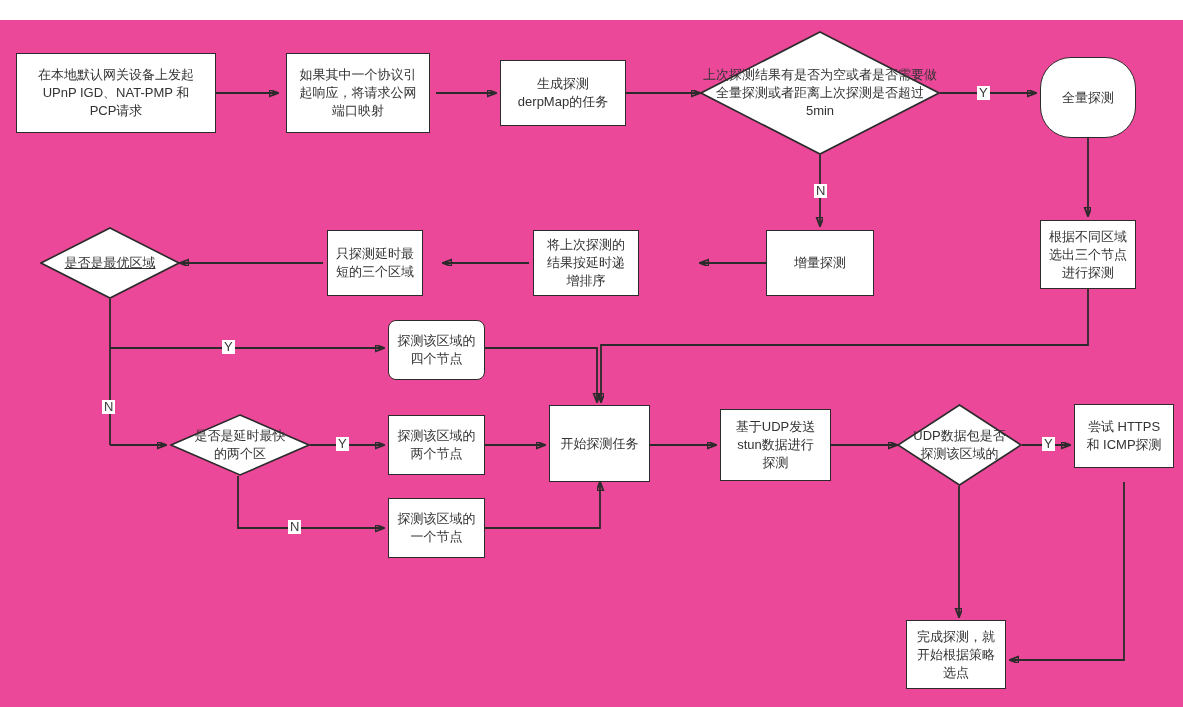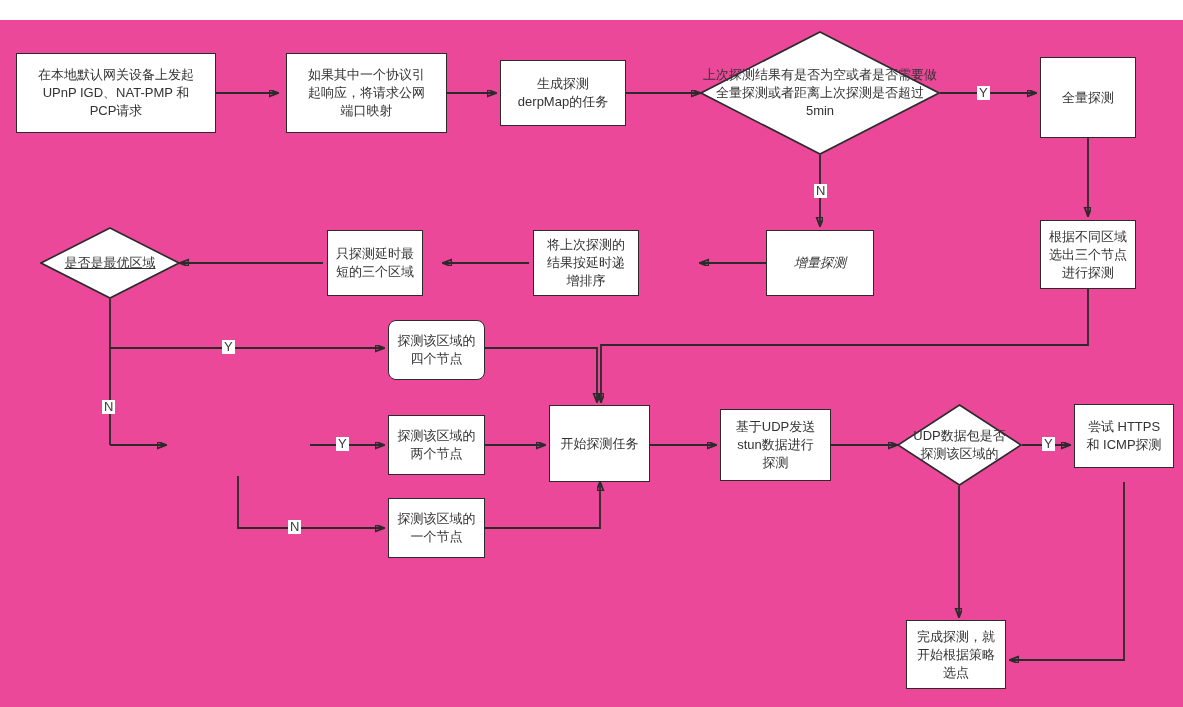--- a/index.html
+++ b/index.html
@@ -134,51 +134,51 @@
 
     <polyline points="1124,462 1124,640 1010,640" marker-end="url(#ah)"></polyline>
   </svg>
 
   <div class="node process" style="left:16px; top:33px; width:200px; height:80px;">
     <span>在本地默认网关设备上发起
 UPnP IGD、NAT-PMP 和
 PCP请求</span>
   </div>
 
-  <div class="node process" style="left:286px; top:33px; width:161px; height:80px;">
+  <div class="node process" style="left:286px; top:33px; width:144px; height:80px;">
     <span>如果其中一个协议引
 起响应，将请求公网
 端口映射</span>
   </div>
 
   <div class="node process" style="left:500px; top:40px; width:126px; height:66px;">
     <span>生成探测
 derpMap的任务</span>
   </div>
 
   <div class="node decision" style="left:700px; top:11px; width:240px; height:124px;">
     <svg class="dshape" viewBox="0 0 240 124" preserveAspectRatio="none">
       <polygon points="120,1 239,62 120,123 1,62" fill="#ffffff" stroke="#2b2b2b" stroke-width="1.6"></polygon>
     </svg>
     <span class="dlabel">上次探测结果有是否为空或者是否需要做
 全量探测或者距离上次探测是否超过
 5min</span>
   </div>
 
-  <div class="node process" style="left:1040px; top:37px; width:96px; height:81px;">
+  <div class="node process" style="left:1040px; top:37px; width:96px; height:81px;border-radius:31px;">
     <span>全量探测</span>
   </div>
 
   <div class="node process" style="left:1040px; top:200px; width:96px; height:69px;">
     <span>根据不同区域
 选出三个节点
 进行探测</span>
   </div>
 
-  <div class="node process" style="left:766px; top:210px; width:108px; height:66px;font-style:italic;">
+  <div class="node process" style="left:766px; top:210px; width:108px; height:66px;">
     <span>增量探测</span>
   </div>
 
   <div class="node process" style="left:533px; top:210px; width:106px; height:66px;">
     <span>将上次探测的
 结果按延时递
 增排序</span>
   </div>
 
   <div class="node process" style="left:327px; top:210px; width:96px; height:66px;text-align:right;">
@@ -191,20 +191,27 @@
       <polygon points="70,1 139,36 70,71 1,36" fill="#ffffff" stroke="#2b2b2b" stroke-width="1.6"></polygon>
     </svg>
     <span class="dlabel" style="width:135%;">是否是最优区域</span>
   </div>
 
   <div class="node process rounded" style="left:388px; top:300px; width:97px; height:60px;">
     <span>探测该区域的
 四个节点</span>
   </div>
 
+  <div class="node decision" style="left:170px; top:394px; width:140px; height:62px;">
+    <svg class="dshape" viewBox="0 0 140 62" preserveAspectRatio="none">
+      <polygon points="70,1 139,31 70,61 1,31" fill="#ffffff" stroke="#2b2b2b" stroke-width="1.6"></polygon>
+    </svg>
+    <span class="dlabel" style="width:112%;">是否是延时最快
+的两个区</span>
+  </div>
 
   <div class="node process" style="left:388px; top:395px; width:97px; height:60px;">
     <span>探测该区域的
 两个节点</span>
   </div>
 
   <div class="node process" style="left:388px; top:478px; width:97px; height:60px;">
     <span>探测该区域的
 一个节点</span>
   </div>

